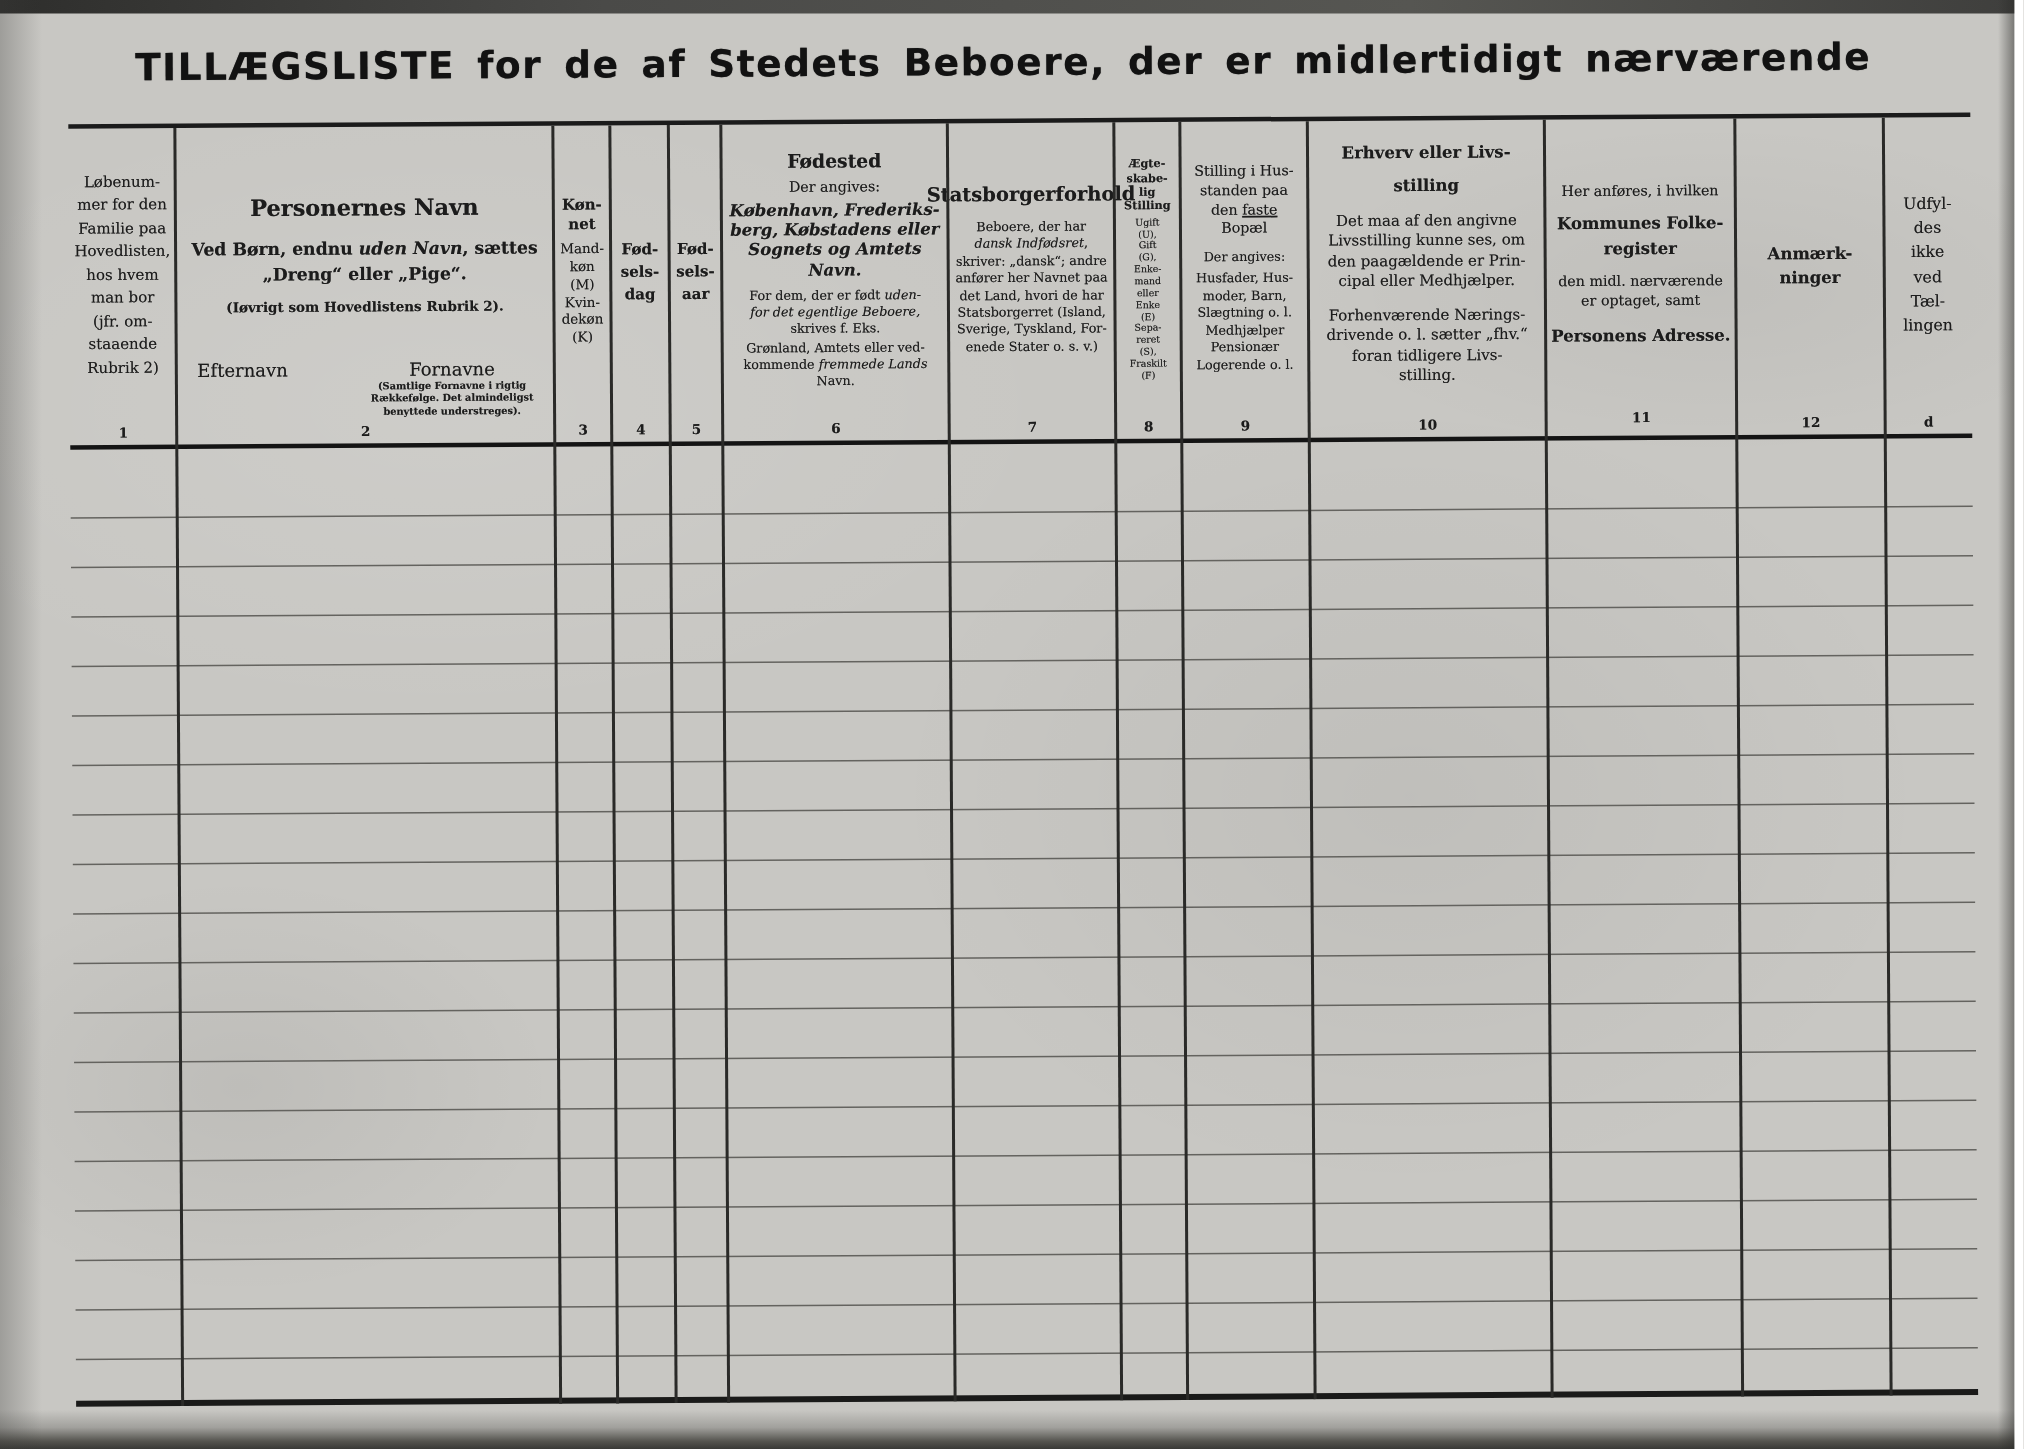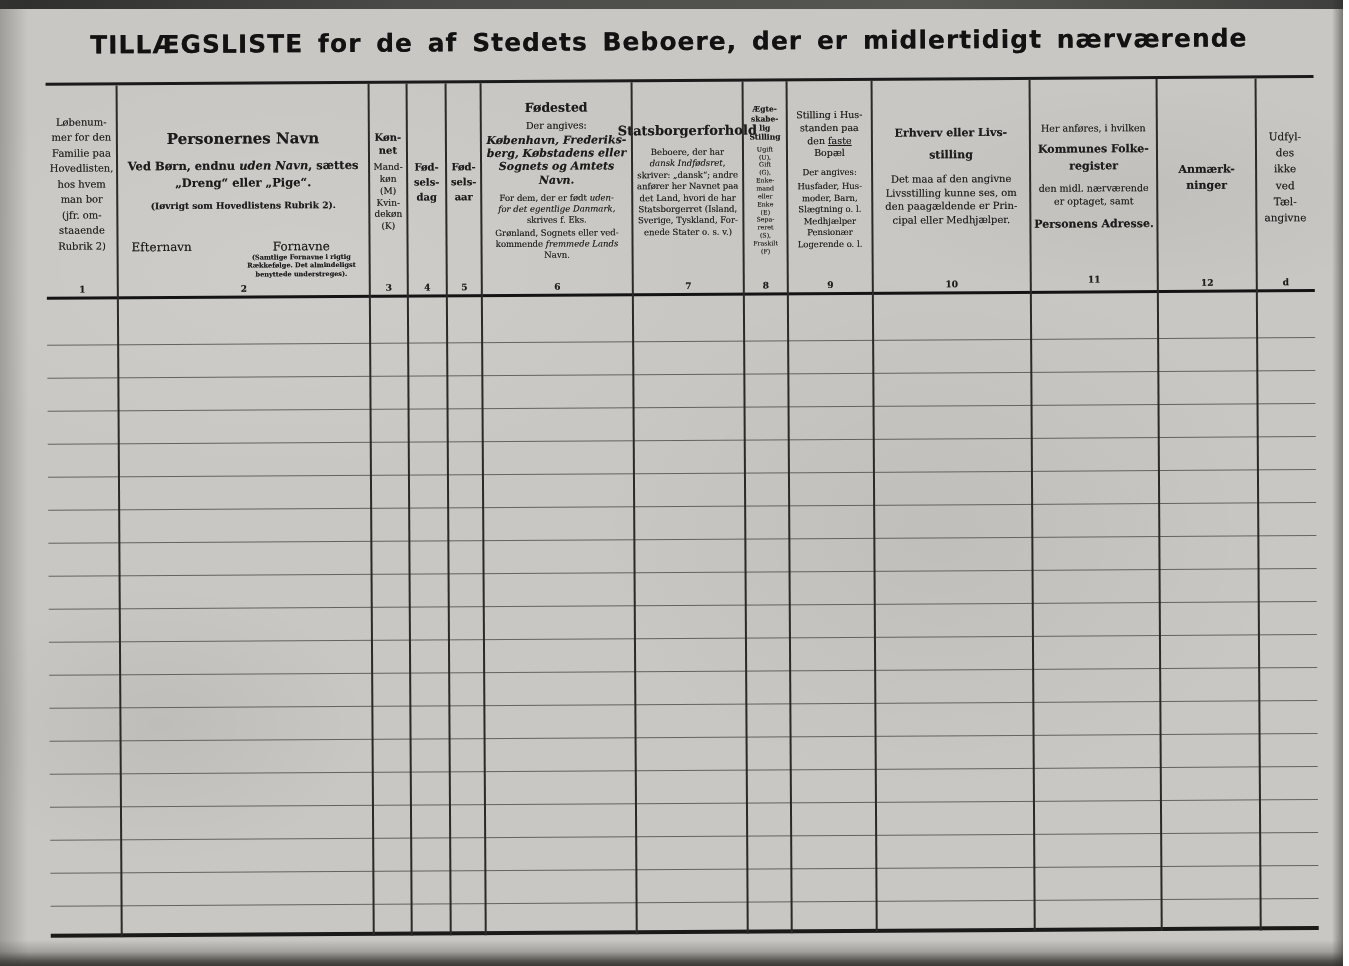--- a/index.html
+++ b/index.html
@@ -140,23 +140,23 @@
           <div class="num">5</div>
         </div>
 
         <div class="hc w6">
           <div class="c6title">Fødested</div>
           <div class="c6sub">Der angives:</div>
           <div class="c6places pre">København, Frederiks-
 berg, Købstadens eller
 Sognets og Amtets Navn.</div>
           <p class="c6note pre"><span>For dem, der er født </span><i>uden-
-for det egentlige Danmark,</i><span>
+for det egentlige Beboere,</i><span>
 skrives f. Eks.</span></p>
-          <p class="c6note pre"><span>Grønland, Sognets eller ved-
+          <p class="c6note pre"><span>Grønland, Amtets eller ved-
 kommende </span><i>fremmede Lands</i><span>
 Navn.</span></p>
           <div class="num">6</div>
         </div>
 
         <div class="hc w7">
           <div class="c7title">Statsborgerforhold</div>
           <p class="c7text pre"><span>Beboere, der har
 </span><i>dansk Indfødsret</i><span>,
 skriver: „dansk“; andre
@@ -205,20 +205,24 @@
           <div class="num">9</div>
         </div>
 
         <div class="hc w10">
           <div class="c10title pre">Erhverv eller Livs-
 stilling</div>
           <p class="c10p pre">Det maa af den angivne
 Livsstilling kunne ses, om
 den paagældende er Prin-
 cipal eller Medhjælper.</p>
+          <p class="c10p pre">Forhenværende Nærings-
+drivende o. l. sætter „fhv.“
+foran tidligere Livs-
+stilling.</p>
           <div class="num">10</div>
         </div>
 
         <div class="hc w11 c11">
           <div class="c11pre">Her anføres, i hvilken</div>
           <div class="c11bold pre">Kommunes Folke-
 register</div>
           <div class="c11mid pre">den midl. nærværende
 er optaget, samt</div>
           <div class="c11bold">Personens Adresse.</div>
@@ -230,21 +234,21 @@
 ninger</div>
           <div class="num">12</div>
         </div>
 
         <div class="hc w13">
           <div class="cdt pre">Udfyl-
 des
 ikke
 ved
 Tæl-
-angivne</div>
+lingen</div>
           <div class="num">d</div>
         </div>
 
       </div>
 
       <div class="tbody">
           <div class="brow first"></div>
           <div class="brow"></div>
           <div class="brow"></div>
           <div class="brow"></div>

